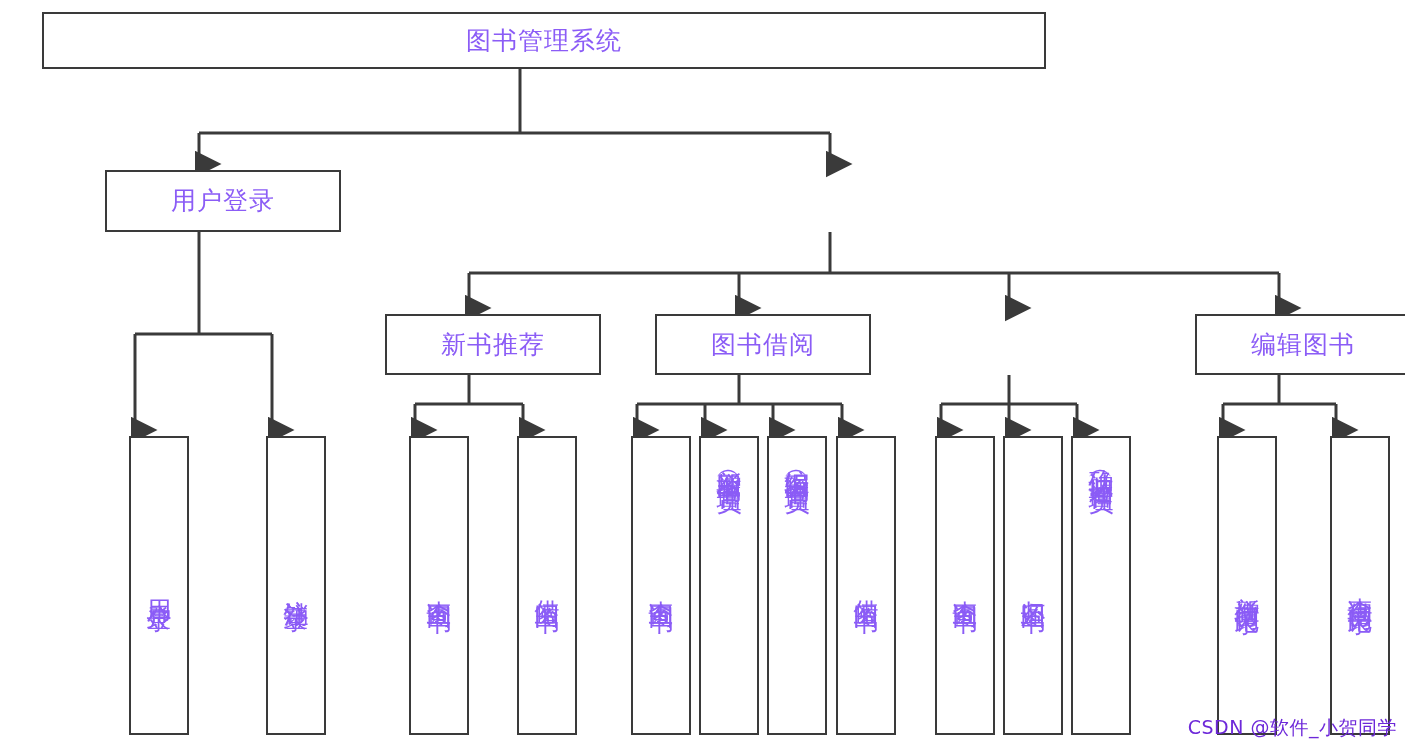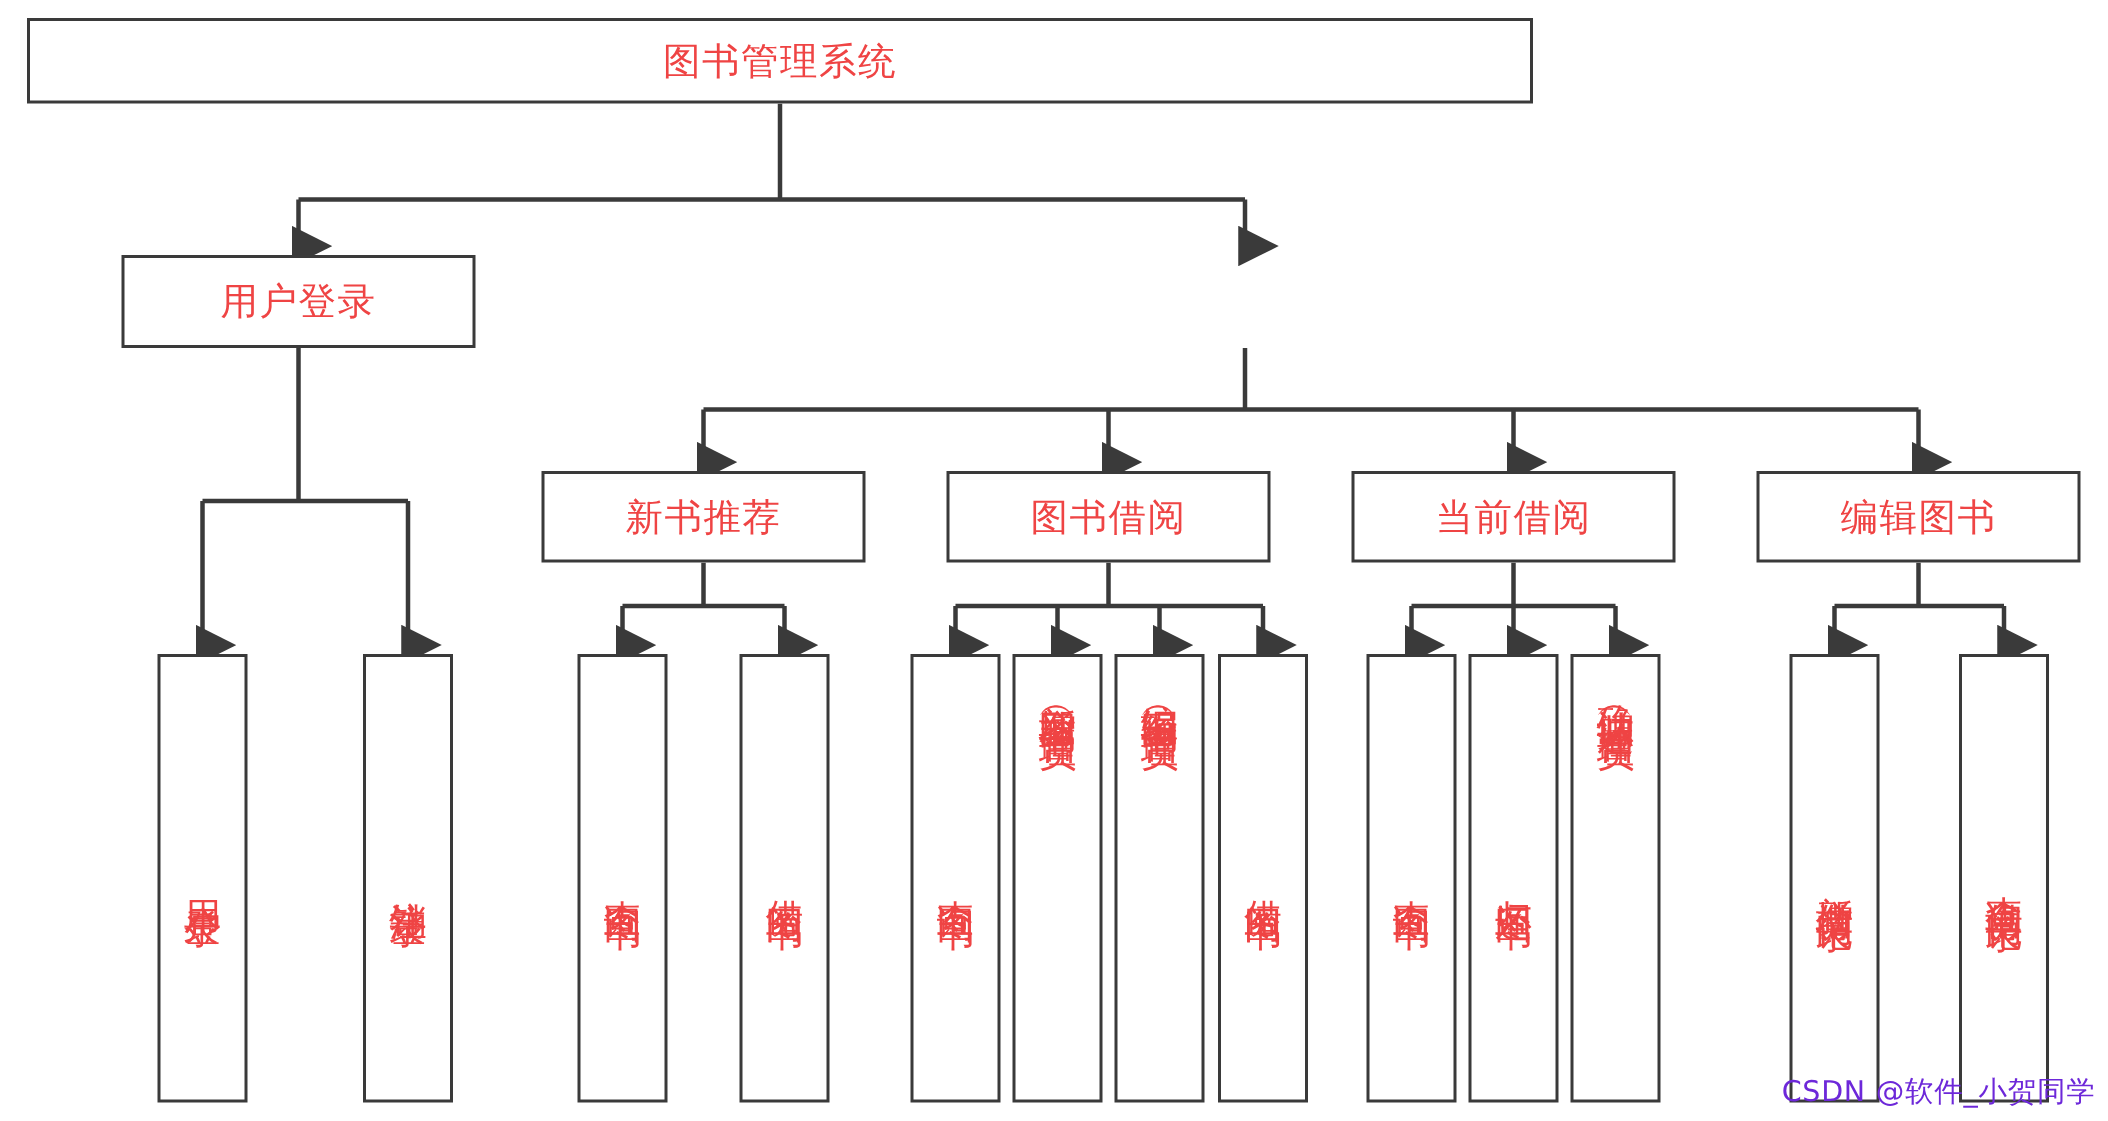--- a/index.html
+++ b/index.html
@@ -20,23 +20,24 @@
     pointer-events:none;
   }
   .node{
     position:absolute;
     box-sizing:border-box;
     background:#ffffff;
     border:2.5px solid #3a3a3a;
     display:flex;
     align-items:center;
     justify-content:center;
-    color:#ef4444;
+    color:#8b5cf6;
     text-align:center;
     z-index:2;
+    margin-left:24px;
   }
   .node.h{
     font-size:25px;
     letter-spacing:1px;
     line-height:1.1;
   }
   .node.root{ font-size:25px; }
   
   .node.v{
     align-items:flex-start;
@@ -120,21 +121,20 @@
       <path d="M 1336 404 L 1336 430" marker-end="url(#arrow)"></path>
     </g>
   </svg>
 
   <div class="node h root" style="left:18px;top:12px;width:1004px;height:57px;">图书管理系统</div>
 
   <div class="node h" style="left:81px;top:170px;width:236px;height:62px;">用户登录</div>
 
   <div class="node h" style="left:361px;top:314px;width:216px;height:61px;">新书推荐</div>
   <div class="node h" style="left:631px;top:314px;width:216px;height:61px;">图书借阅</div>
-  <div class="node h" style="left:901px;top:314px;width:216px;height:61px;">当前借阅</div>
   <div class="node h" style="left:1171px;top:314px;width:216px;height:61px;">编辑图书</div>
 
   <div class="node v mid" style="left:105px;top:436px;width:60px;height:299px;">
     <span class="vtext">用户登录</span>
   </div>
   <div class="node v mid" style="left:242px;top:436px;width:60px;height:299px;">
     <span class="vtext">注销登录</span>
   </div>
 
   <div class="node v mid" style="left:385px;top:436px;width:60px;height:299px;">

